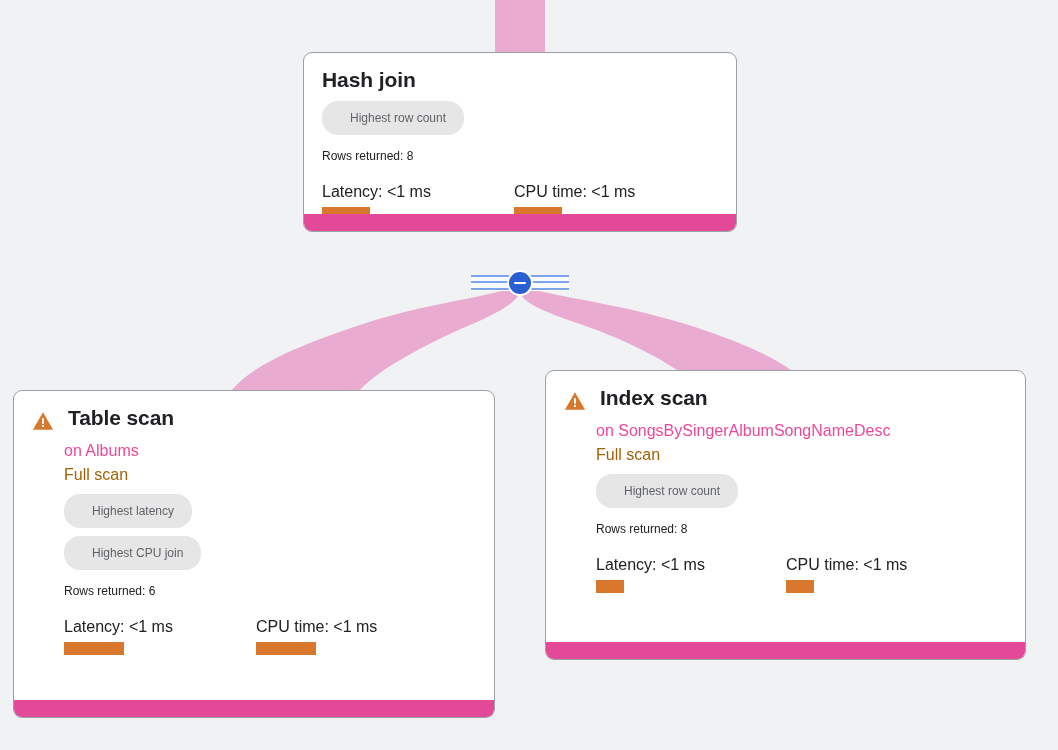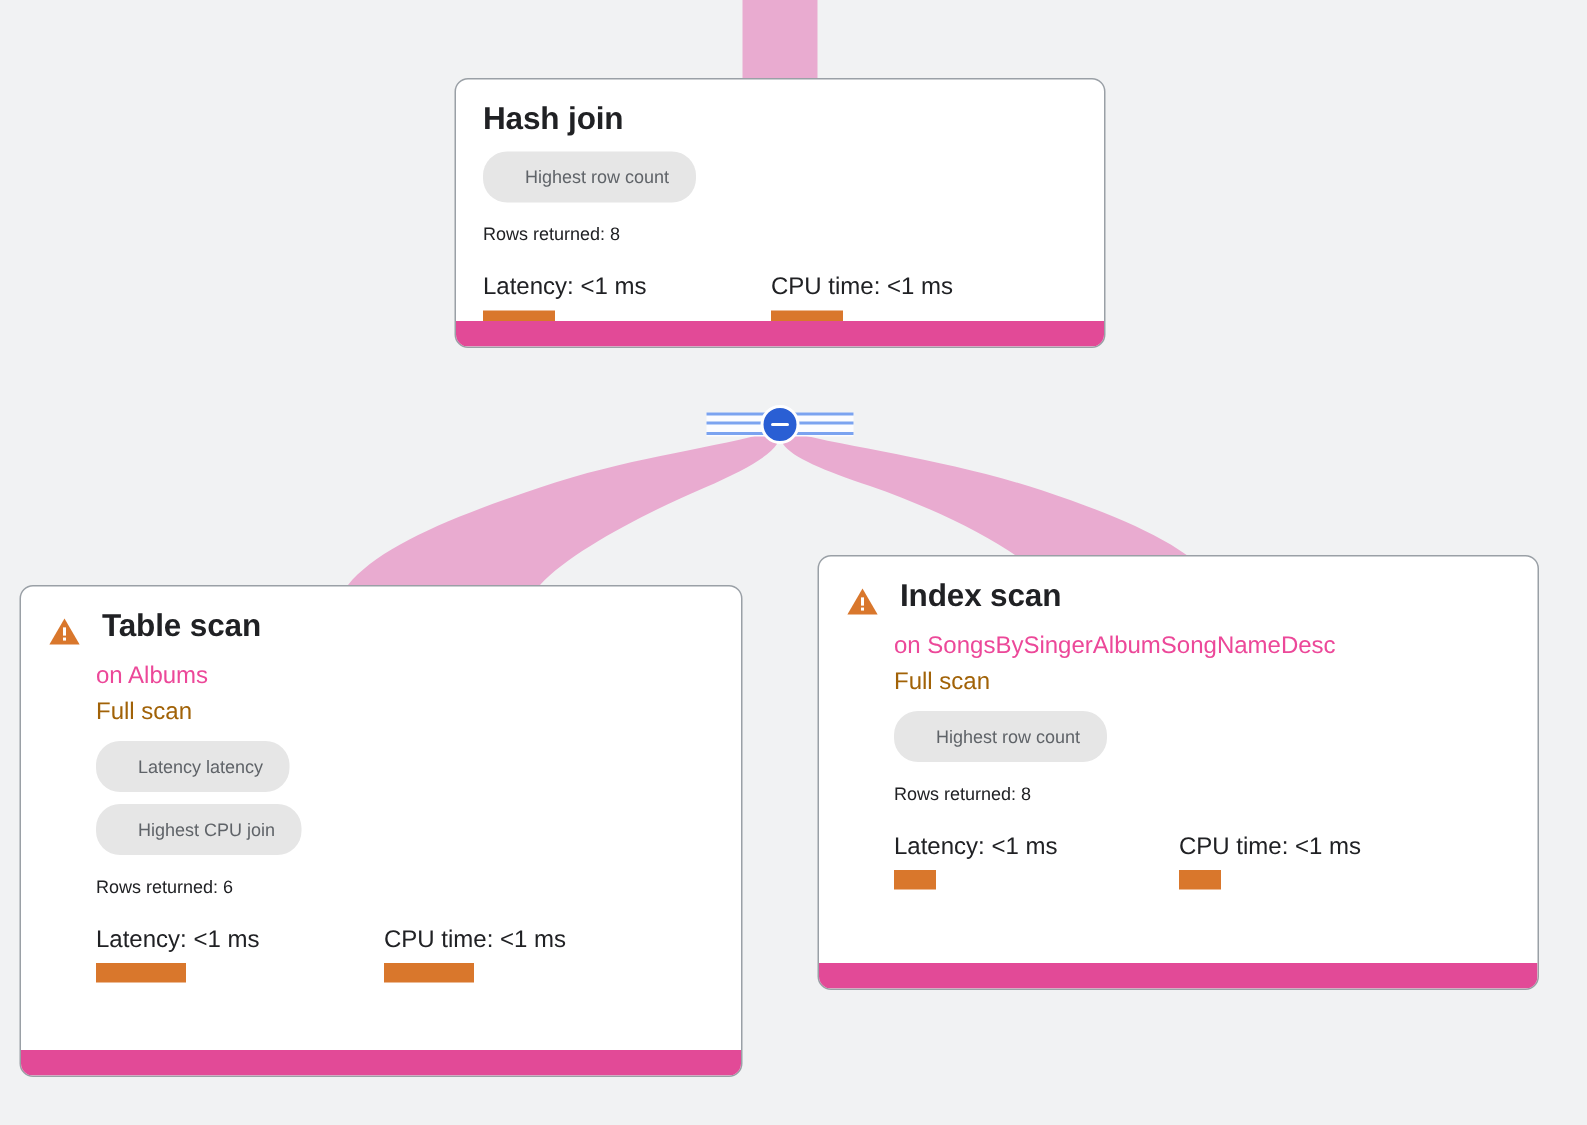--- a/index.html
+++ b/index.html
@@ -210,21 +210,21 @@
           <rect x="10.9" y="16.4" width="2.2" height="2.2" fill="#ffffff"></rect>
         </svg>
         <div>
           <div class="node-title">Table scan</div>
         </div>
       </div>
       <div class="indent">
         <div class="node-sub">on Albums</div>
         <div class="node-sub2">Full scan</div>
         <div>
-          <div><span class="chip">Latency latency</span></div>
+          <div><span class="chip">Highest latency</span></div>
           <div><span class="chip">Highest CPU join</span></div>
         </div>
         <div class="rows-line">Rows returned: 6</div>
         <div class="metrics">
           <div style="width:192px;">
             <div class="metric">Latency: &lt;1 ms</div>
             <div class="metric-bar" style="width:60px;"></div>
           </div>
           <div>
             <div class="metric">CPU time: &lt;1 ms</div>

